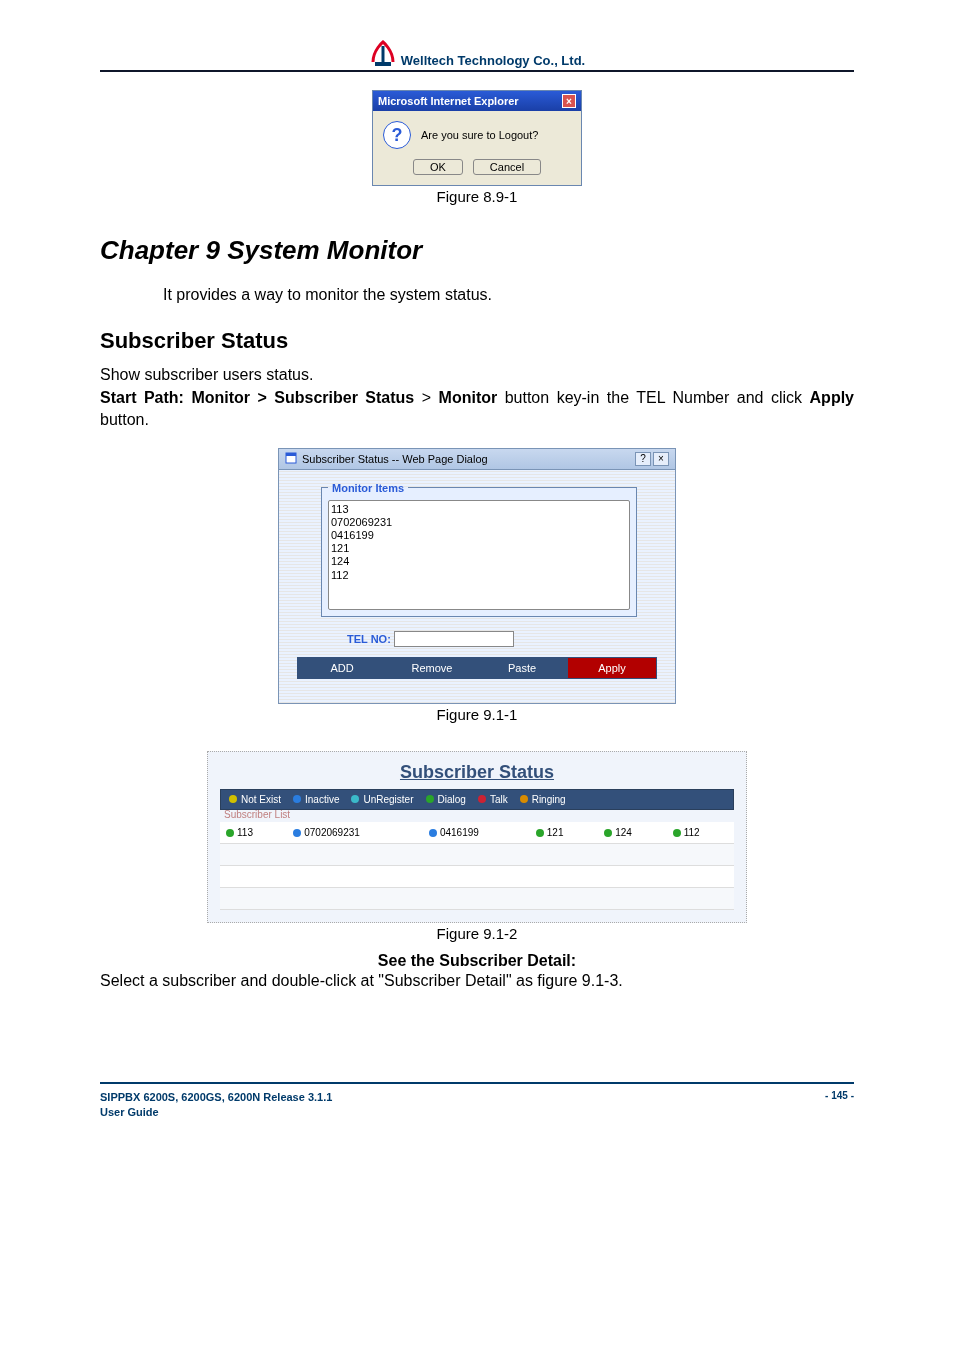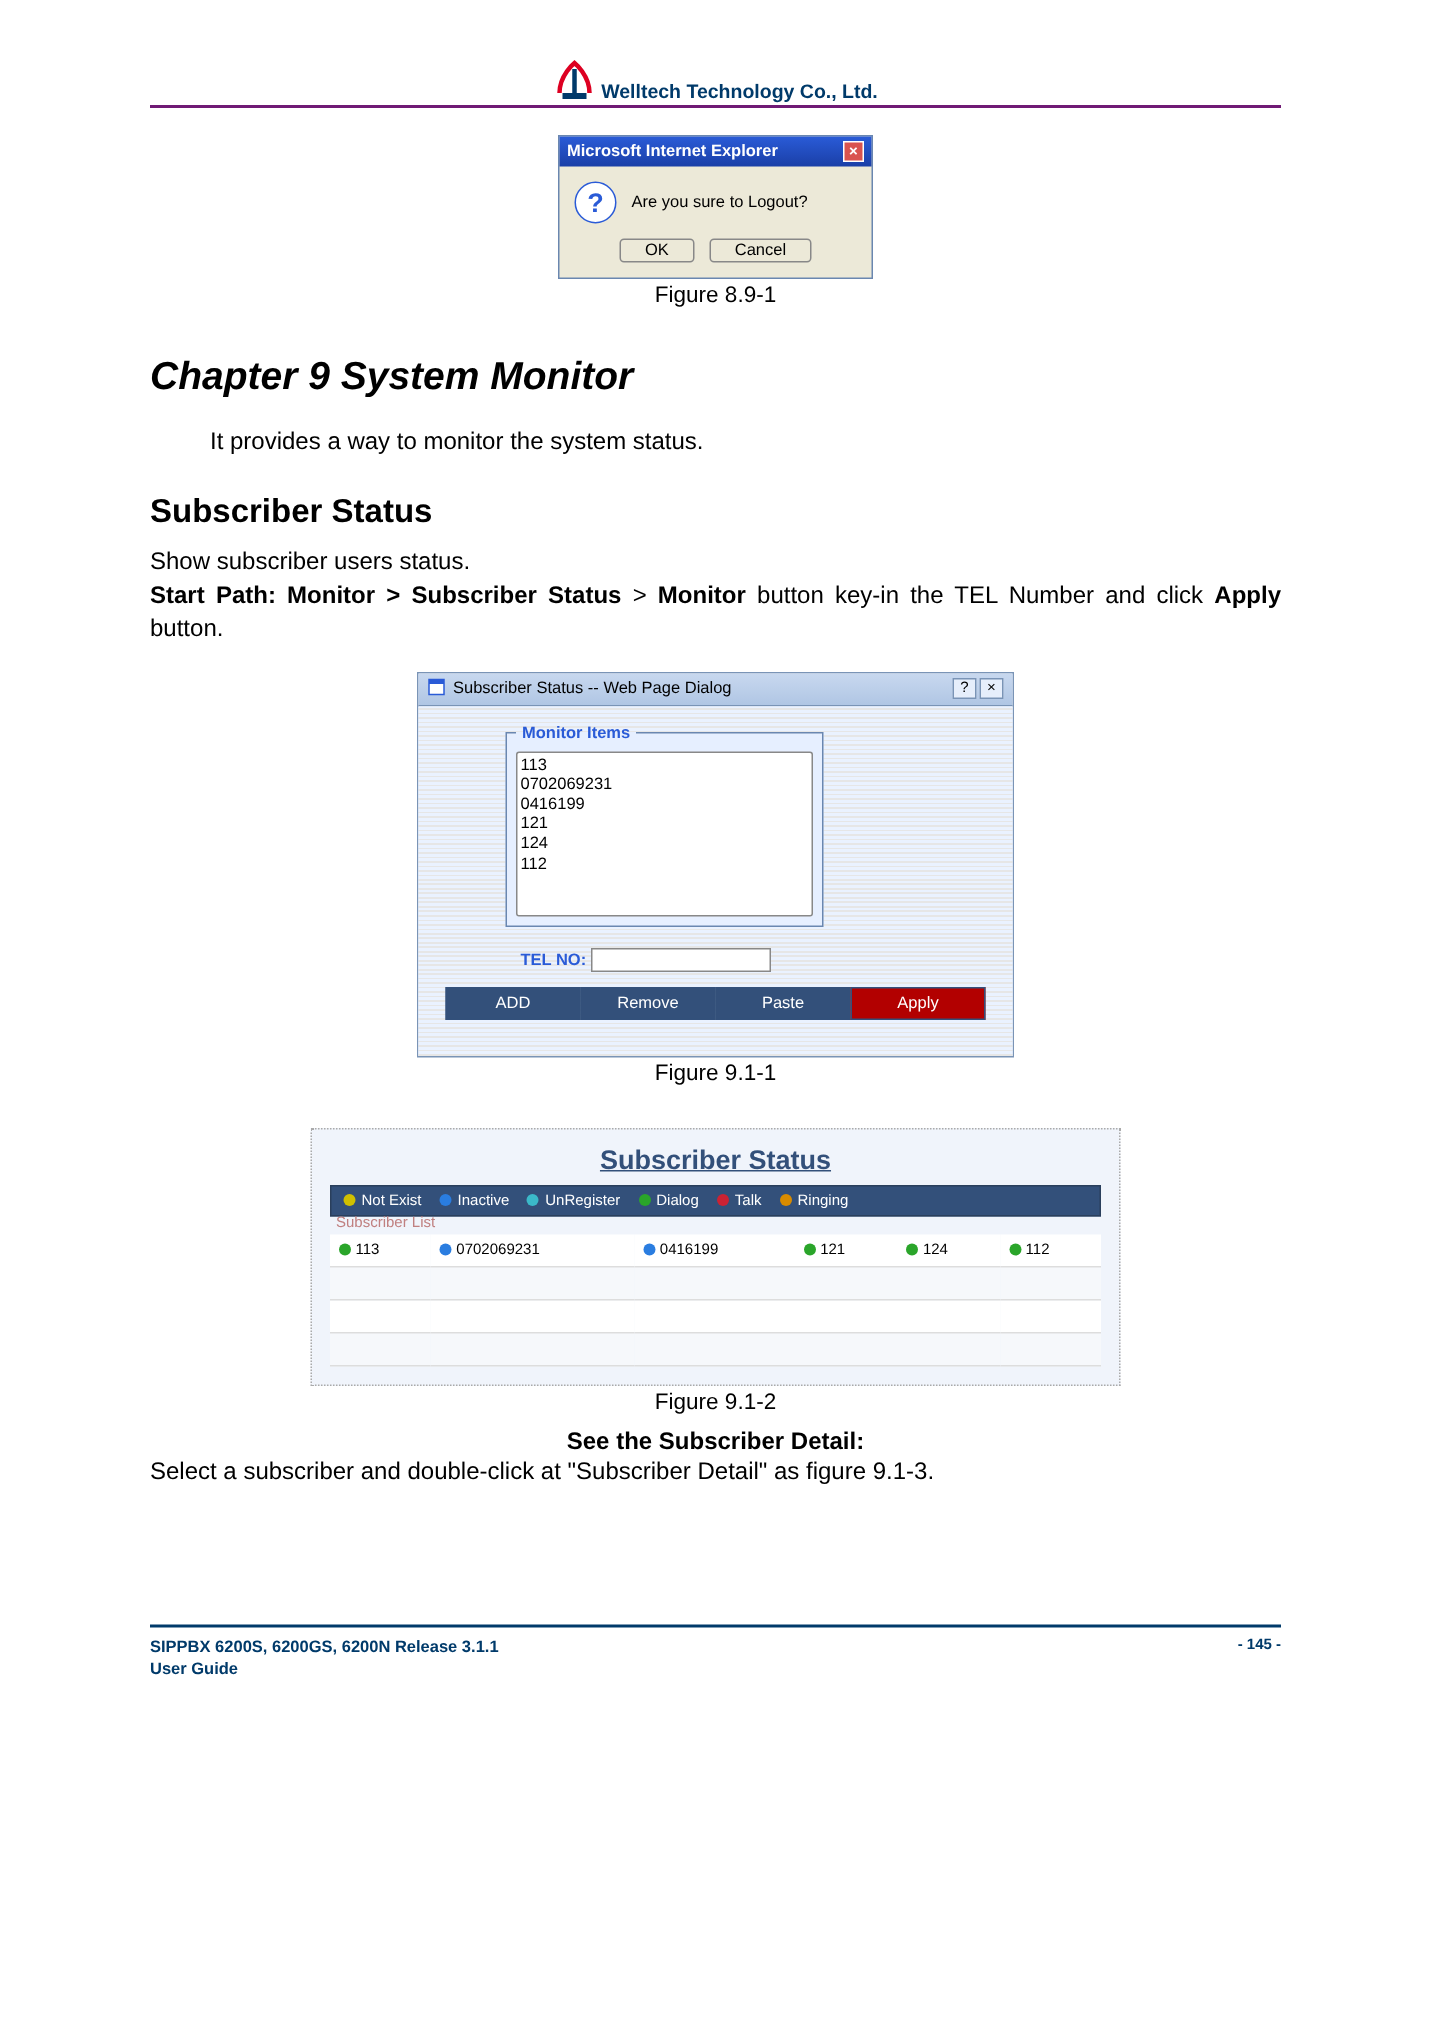--- a/index.html
+++ b/index.html
@@ -11,21 +11,21 @@
     color: #000;
   }
   .page {
     padding: 40px 100px 40px 100px;
     position: relative;
   }
   .header-line {
     display: flex;
     align-items: flex-end;
     justify-content: center;
-    border-bottom: 2px solid #701a75;
+    border-bottom: 2px solid #0f172a;
     padding-bottom: 2px;
     margin-bottom: 18px;
   }
   .logo {
     display: flex;
     align-items: flex-end;
     gap: 4px;
   }
   .logo-mark {
     width: 28px;
@@ -107,21 +107,21 @@
     font-size: 26px;
     font-style: italic;
     font-weight: bold;
     margin: 30px 0 18px 0;
   }
   .body-text {
     font-size: 16px;
     line-height: 1.4;
     text-align: justify;
   }
-  .indent { margin-left: 40px; }
+  .indent { margin-left: 63px; }
   h2.section {
     font-size: 22px;
     font-weight: bold;
     margin: 22px 0 10px 0;
   }
   .bold { font-weight: bold; }
 
   
   .sub-dialog {
     width: 398px;
@@ -346,21 +346,21 @@
             </svg>
         </span>
         <span>Subscriber Status -- Web Page Dialog</span>
       </div>
       <div class="winicons">
         <span>?</span>
         <span>×</span>
       </div>
     </div>
     <div class="content">
-      <fieldset class="monitor-group" style="margin-left:40px; width: 212px;">
+      <fieldset class="monitor-group" style="margin-left:24px; width: 316px;">
         <legend>Monitor Items</legend>
         <select multiple="" class="monitor-list">
           <option>113</option>
           <option>0702069231</option>
           <option>0416199</option>
           <option>121</option>
           <option>124</option>
           <option>112</option>
         </select>
       </fieldset>

